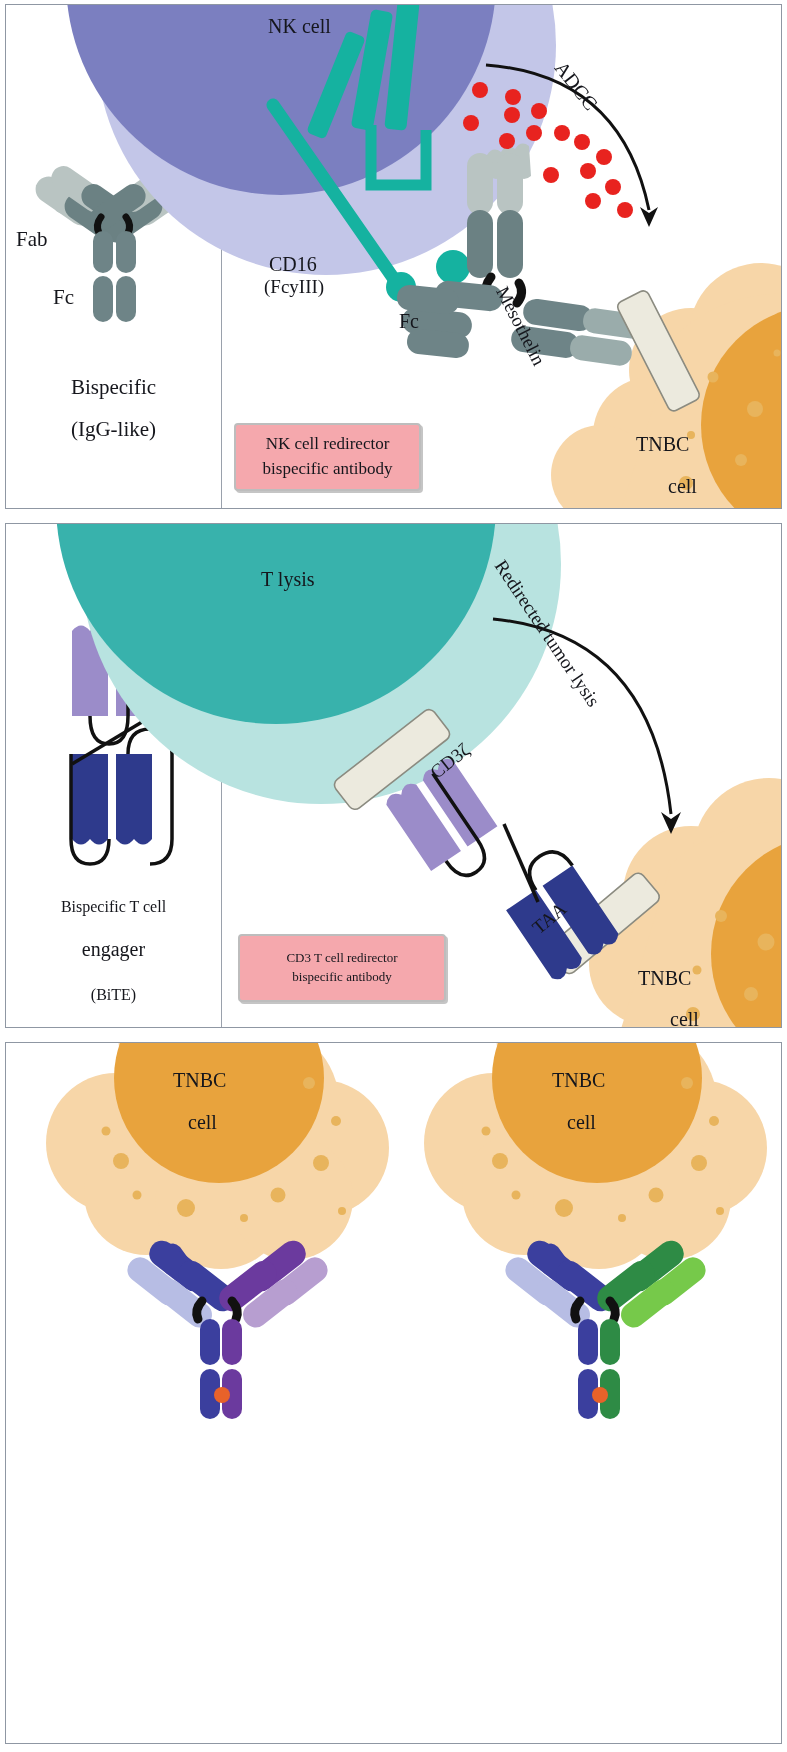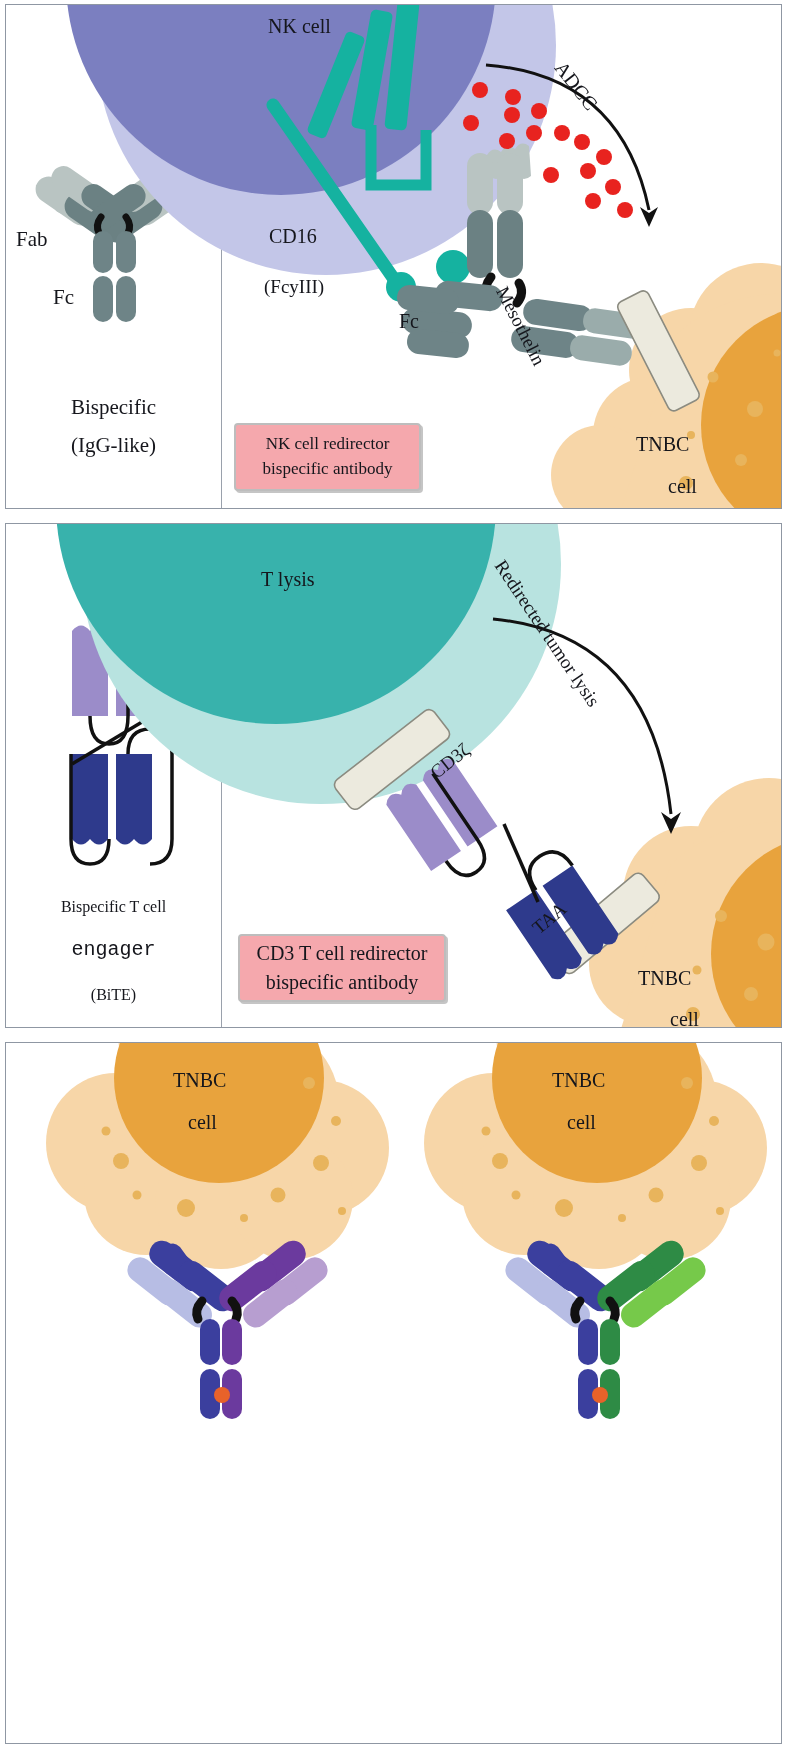--- a/index.html
+++ b/index.html
@@ -53,22 +53,22 @@
 
       <rect x="87" y="226" width="20" height="42" rx="10" fill="#6e8487"></rect>
       <rect x="110" y="226" width="20" height="42" rx="10" fill="#6e8487"></rect>
       <rect x="87" y="271" width="20" height="46" rx="10" fill="#6e8487"></rect>
       <rect x="110" y="271" width="20" height="46" rx="10" fill="#6e8487"></rect>
     </svg>
 
     <div class="lbl" style="left:10px;top:222px;font-size:21px;">Fab</div>
     <div class="lbl" style="left:47px;top:280px;font-size:21px;">Fc</div>
 
-    <div class="ctr" style="left:0;top:370px;width:215px;font-size:21px;margin-top:20px;">Bispecific</div>
-    <div class="ctr" style="left:0;top:412px;width:215px;font-size:21px;margin-top:16px;">(IgG-like)</div>
+    <div class="ctr" style="left:0;top:370px;width:215px;font-size:21px;">Bispecific</div>
+    <div class="ctr" style="left:0;top:412px;width:215px;font-size:21px;">(IgG-like)</div>
 
     <svg width="562" height="505" style="left:215px;">
 
       <g>
         <circle cx="470" cy="365" r="62" fill="#f7d6a8"></circle>
         <circle cx="540" cy="330" r="72" fill="#f7d6a8"></circle>
         <circle cx="430" cy="430" r="58" fill="#f7d6a8"></circle>
         <circle cx="510" cy="450" r="70" fill="#f7d6a8"></circle>
         <circle cx="560" cy="400" r="76" fill="#f7d6a8"></circle>
         <circle cx="585" cy="470" r="70" fill="#f7d6a8"></circle>
@@ -142,21 +142,21 @@
         <circle cx="404" cy="205" r="8"></circle>
       </g>
 
       <g>
         <path d="M265 60 Q400 70 428 205" stroke="#111" stroke-width="3" fill="none"></path>
         <path d="M428 222 l-9 -20 l9 6 l9 -6 z" fill="#111"></path>
       </g>
     </svg>
 
     <div class="lbl nk-text" style="left:262px;top:10px;">NK cell</div>
-    <div class="lbl" style="left:263px;top:220px;font-size:20px;">CD16</div>
+    <div class="lbl" style="left:263px;top:248px;font-size:20px;">CD16</div>
     <div class="lbl" style="left:258px;top:271px;font-size:19px;">(FcyIII)</div>
     <div class="lbl" style="left:393px;top:305px;font-size:20px;">Fc</div>
 
     <div class="lbl" style="left:505px;top:278px;font-size:19px;transform:rotate(63deg);transform-origin:left top;">Mesothelin</div>
 
     <div class="lbl" style="left:562px;top:52px;font-size:20px;transform:rotate(52deg);transform-origin:left top;">ADCC</div>
 
     <div class="lbl" style="left:630px;top:428px;font-size:20px;">TNBC</div>
     <div class="lbl" style="left:662px;top:470px;font-size:20px;">cell</div>
 
@@ -179,21 +179,21 @@
       <path d="M110 230 l36 0 l0 85 q-9 11 -18 0 q-9 11 -18 0 z" fill="#2e3a8c"></path>
 
       <path d="M103 107 q0 -25 22 -25 q22 0 22 25 l0 10" stroke="#111" stroke-width="3.5" fill="none"></path>
       <path d="M84 192 q0 28 19 28 q19 0 19 -28 l0 -85" stroke="#111" stroke-width="3.5" fill="none"></path>
       <path d="M146 192 L66 240" stroke="#111" stroke-width="3.5" fill="none"></path>
       <path d="M103 315 q0 25 -19 25 q-19 0 -19 -25 l0 -85" stroke="#111" stroke-width="3.5" fill="none"></path>
       <path d="M122 230 q0 -25 22 -25 q22 0 22 25 l0 85 q0 25 -22 25" stroke="#111" stroke-width="3.5" fill="none"></path>
     </svg>
 
     <div class="ctr" style="left:0;top:374px;width:215px;font-size:16px;">Bispecific T cell</div>
-    <div class="ctr" style="left:0;top:414px;width:215px;font-size:20px;font-family:Liberation Mono, monospace;">engager</div>
+    <div class="ctr" style="left:0;top:414px;width:215px;font-size:20px;">engager</div>
     <div class="ctr" style="left:0;top:462px;width:215px;font-size:16px;">(BiTE)</div>
 
     <svg width="562" height="505" style="left:215px;">
 
       <g>
         <circle cx="100" cy="40" r="240" fill="#b8e3e0"></circle>
         <circle cx="55" cy="-20" r="220" fill="#38b2ac"></circle>
       </g>
 
       <g>
@@ -241,21 +241,21 @@
     <div class="lbl nk-text" style="left:255px;top:44px;">T lysis</div>
 
     <div class="lbl" style="left:420px;top:242px;font-size:19px;transform:rotate(-38deg);transform-origin:left top;">CD3ζ</div>
     <div class="lbl" style="left:522px;top:398px;font-size:19px;transform:rotate(-40deg);transform-origin:left top;">TAA</div>
 
     <div class="lbl" style="left:502px;top:32px;font-size:19px;transform:rotate(56deg);transform-origin:left top;">Redirected tumor lysis</div>
 
     <div class="lbl" style="left:632px;top:443px;font-size:20px;">TNBC</div>
     <div class="lbl" style="left:664px;top:484px;font-size:20px;">cell</div>
 
-    <div class="pinkbox" style="left:232px;top:410px;width:208px;height:68px;font-size:20px;">
+    <div class="pinkbox" style="left:232px;top:410px;width:208px;height:68px;font-size:13px;">
       <div>CD3 T cell redirector</div>
       <div>bispecific antibody</div>
     </div>
   </div>
 
   <div class="panel" style="left:5px;top:1042px;width:777px;height:702px;">
 
     <svg width="388" height="702">
       <g>
         <circle cx="110" cy="100" r="70" fill="#f7d6a8"></circle>

